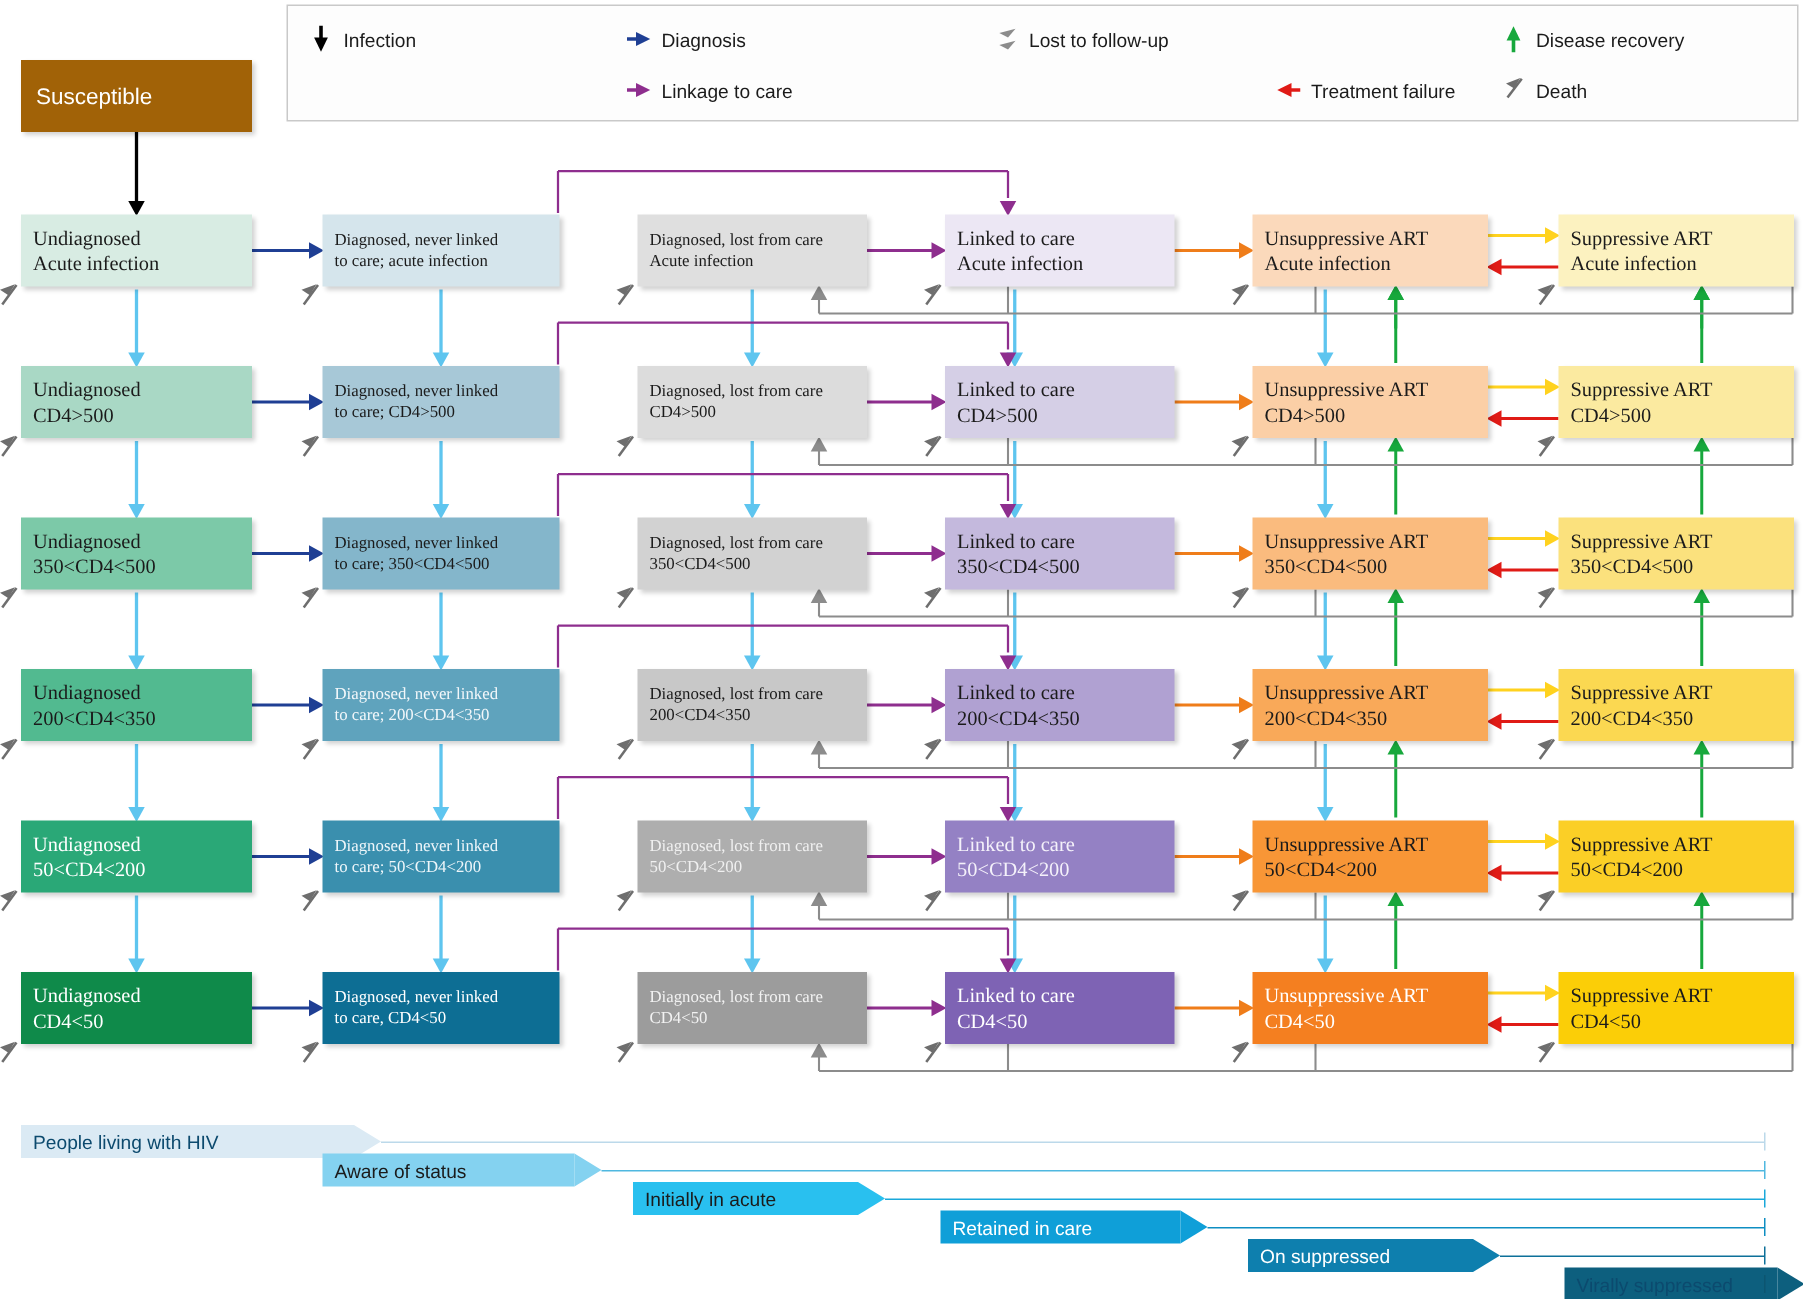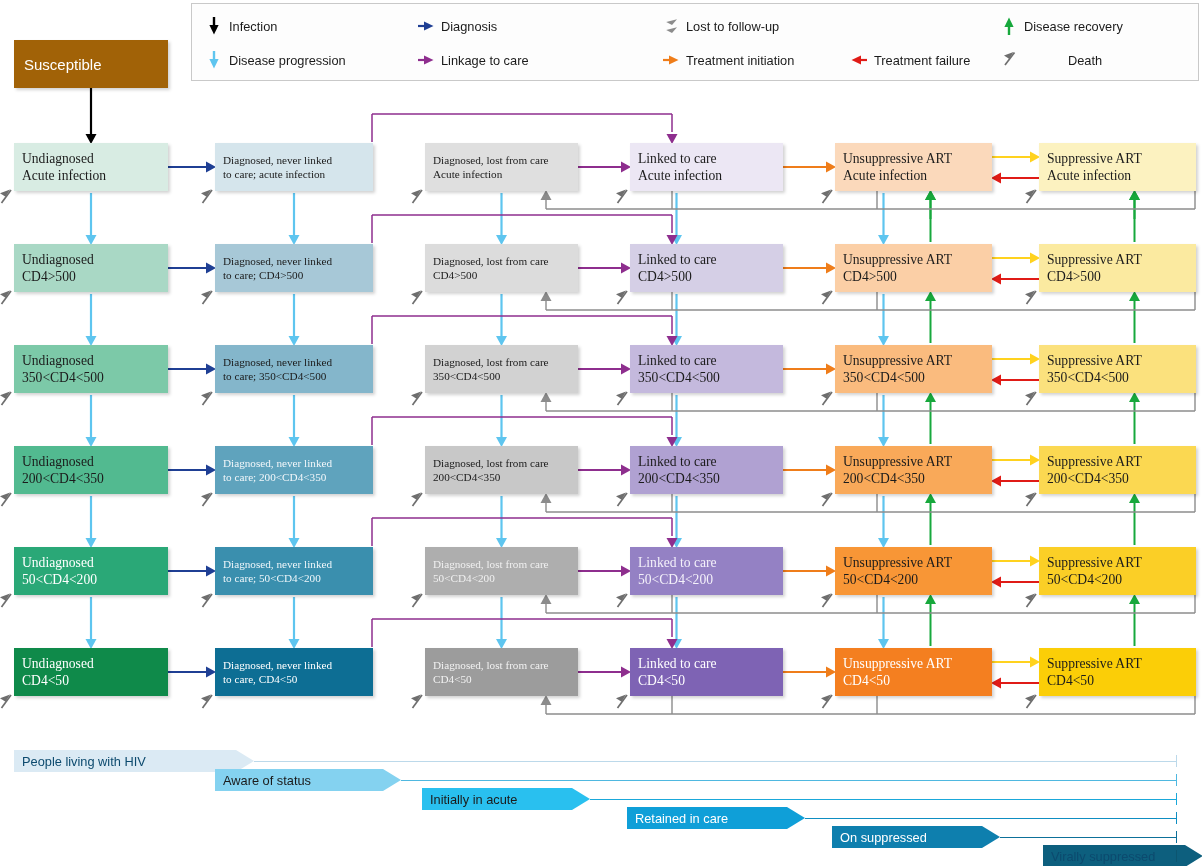--- a/index.html
+++ b/index.html
@@ -82,49 +82,35 @@
         </div>
         <div class="legend-item" style="left: 809px;">
           <span class="legend-gly"><svg width="16" height="18" viewBox="0 0 16 18">
               <path d="M8 18 L8 9" stroke="#17a83c" stroke-width="2.4" fill="none"></path>
               <path d="M3.4 10 L12.6 10 L8 0.5 Z" fill="#17a83c"></path>
             </svg></span>
           <span class="legend-label">Disease recovery</span>
         </div>
       </div>
     <div class="legend-row" id="legend-row-1" style="top:40px">
-        <div class="legend-item" style="left: 14px;">
-          <span class="legend-gly"><svg width="16" height="18" viewBox="0 0 16 18">
-              <path d="M8 0 L8 9" stroke="#5ec5ef" stroke-width="2.4" fill="none"></path>
-              <path d="M3.4 8 L12.6 8 L8 17.5 Z" fill="#5ec5ef"></path>
-            </svg></span>
-          <span class="legend-label">Disease progression</span>
-        </div>
         <div class="legend-item" style="left: 226px;">
           <span class="legend-gly"><svg width="16" height="18" viewBox="0 0 16 18">
               <path d="M0 9 L7 9" stroke="#8e2e8e" stroke-width="2.2" fill="none"></path>
               <path d="M6 4.4 L6 13.6 L15.5 9 Z" fill="#8e2e8e"></path>
             </svg></span>
           <span class="legend-label">Linkage to care</span>
-        </div>
-        <div class="legend-item" style="left: 471px;">
-          <span class="legend-gly"><svg width="16" height="18" viewBox="0 0 16 18">
-              <path d="M0 9 L7 9" stroke="#ef7d1a" stroke-width="2.2" fill="none"></path>
-              <path d="M6 4.4 L6 13.6 L15.5 9 Z" fill="#ef7d1a"></path>
-            </svg></span>
-          <span class="legend-label">Treatment initiation</span>
         </div>
         <div class="legend-item" style="left: 659px;">
           <span class="legend-gly"><svg width="16" height="18" viewBox="0 0 16 18">
               <path d="M16 9 L9 9" stroke="#e01b16" stroke-width="2.2" fill="none"></path>
               <path d="M10 4.4 L10 13.6 L0.5 9 Z" fill="#e01b16"></path>
             </svg></span>
           <span class="legend-label">Treatment failure</span>
         </div>
-        <div class="legend-item" style="left: 809px; gap: 44px;">
+        <div class="legend-item" style="left: 809px;">
           <span class="legend-gly"><svg width="16" height="18" viewBox="0 0 16 18">
               <path d="M13.5 1.5 L4.0 14.0" stroke="#6e6e6e" stroke-width="1.7" fill="none"></path>
               <path d="M12.5 1.0 L3.0 4.6 L8.4 8.0 Z" fill="#6e6e6e"></path>
             </svg></span>
           <span class="legend-label">Death</span>
         </div>
       </div>
   </div>
 
   <div class="susceptible">

